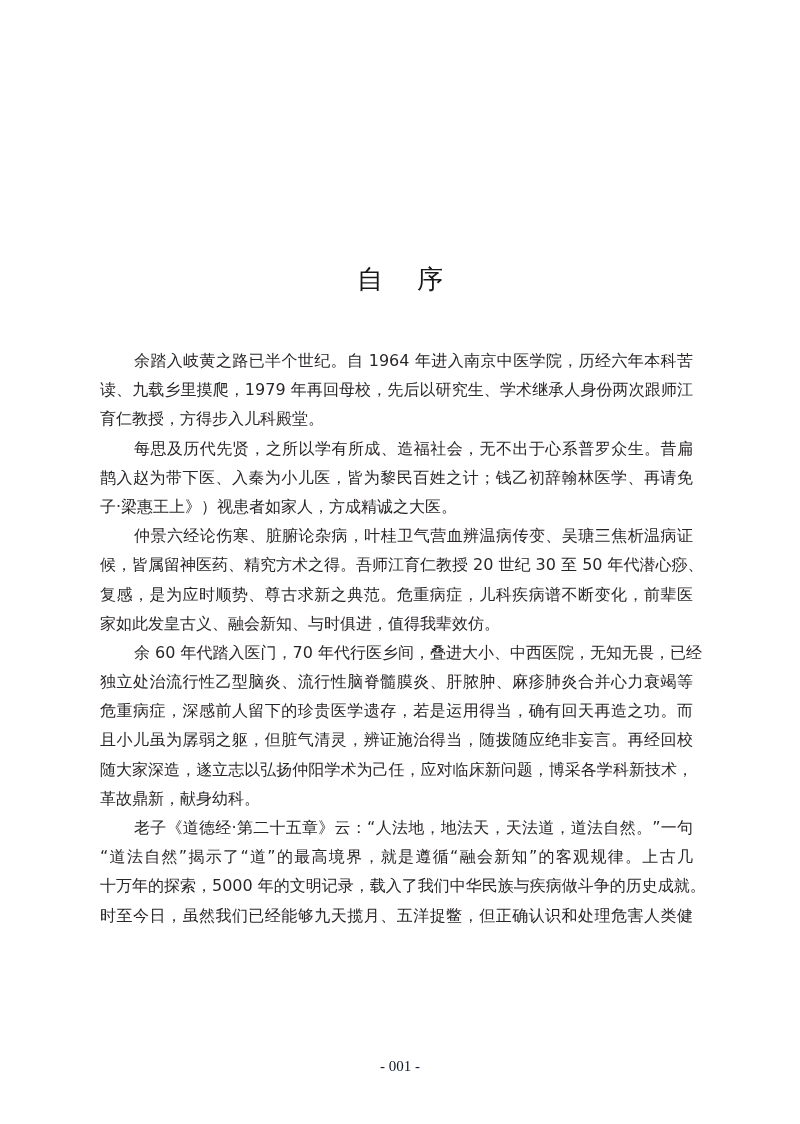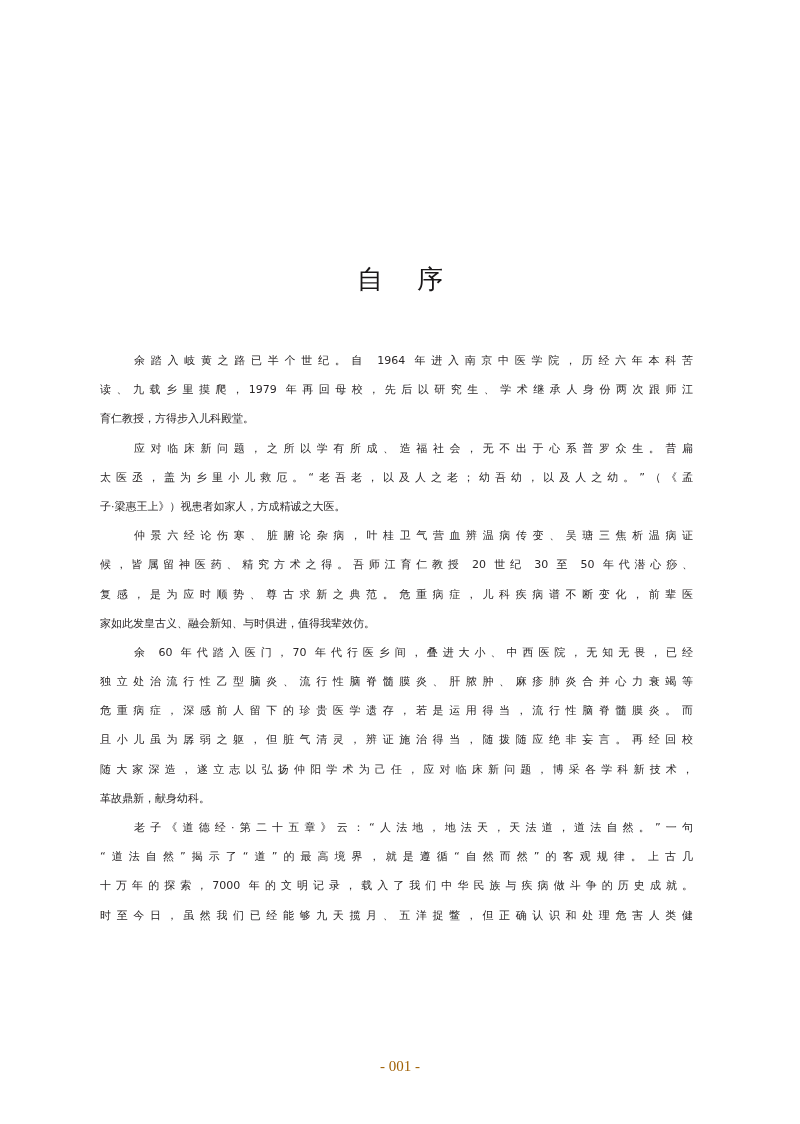--- a/index.html
+++ b/index.html
@@ -36,71 +36,71 @@
   .title .gap { width: 34px; }
   .body-text {
     position: absolute;
     left: 100px;
     top: 346px;
     width: 593px;
   }
   .line {
     height: 29.2px;
     line-height: 29.2px;
-    font-size: 11px;
+    font-size: 16px;
     white-space: nowrap;
     text-align: justify;
     text-align-last: justify;
     color: #2a2627;
     overflow: visible;
   }
   .line.indent { padding-left: 34px; }
   .line.last { text-align-last: left; }
   .page-number {
     position: absolute;
     top: 1058px;
     left: 0;
     width: 800px;
     text-align: center;
     font-family: "Liberation Serif", "DejaVu Serif", serif;
     font-size: 15px;
-    color: #a16207;
+    color: #0f172a;
   }
 </style>
 </head>
 <body>
 
 <div class="page">
 
   <h1 class="title" style="margin:0;font-weight:normal;">
     <span>自</span><span class="gap"></span><span>序</span>
   </h1>
 
   <div class="body-text">
 
     <div class="line indent">余踏入岐黄之路已半个世纪。自 1964 年进入南京中医学院，历经六年本科苦</div>
     <div class="line">读、九载乡里摸爬，1979 年再回母校，先后以研究生、学术继承人身份两次跟师江</div>
     <div class="line last">育仁教授，方得步入儿科殿堂。</div>
 
-    <div class="line indent">应对临床新问题，之所以学有所成、造福社会，无不出于心系普罗众生。昔扁</div>
-    <div class="line">太医丞，盖为乡里小儿救厄。“老吾老，以及人之老；幼吾幼，以及人之幼。”（《孟</div>
+    <div class="line indent">每思及历代先贤，之所以学有所成、造福社会，无不出于心系普罗众生。昔扁</div>
+    <div class="line">鹊入赵为带下医、入秦为小儿医，皆为黎民百姓之计；钱乙初辞翰林医学、再请免</div>
     <div class="line last">子·梁惠王上》）视患者如家人，方成精诚之大医。</div>
 
     <div class="line indent">仲景六经论伤寒、脏腑论杂病，叶桂卫气营血辨温病传变、吴瑭三焦析温病证</div>
     <div class="line">候，皆属留神医药、精究方术之得。吾师江育仁教授 20 世纪 30 至 50 年代潜心痧、</div>
     <div class="line">复感，是为应时顺势、尊古求新之典范。危重病症，儿科疾病谱不断变化，前辈医</div>
     <div class="line last">家如此发皇古义、融会新知、与时俱进，值得我辈效仿。</div>
 
     <div class="line indent">余 60 年代踏入医门，70 年代行医乡间，叠进大小、中西医院，无知无畏，已经</div>
     <div class="line">独立处治流行性乙型脑炎、流行性脑脊髓膜炎、肝脓肿、麻疹肺炎合并心力衰竭等</div>
-    <div class="line">危重病症，深感前人留下的珍贵医学遗存，若是运用得当，流行性脑脊髓膜炎。而</div>
+    <div class="line">危重病症，深感前人留下的珍贵医学遗存，若是运用得当，确有回天再造之功。而</div>
     <div class="line">且小儿虽为孱弱之躯，但脏气清灵，辨证施治得当，随拨随应绝非妄言。再经回校</div>
     <div class="line">随大家深造，遂立志以弘扬仲阳学术为己任，应对临床新问题，博采各学科新技术，</div>
     <div class="line last">革故鼎新，献身幼科。</div>
 
     <div class="line indent">老子《道德经·第二十五章》云：“人法地，地法天，天法道，道法自然。”一句</div>
-    <div class="line">“道法自然”揭示了“道”的最高境界，就是遵循“自然而然”的客观规律。上古几</div>
-    <div class="line">十万年的探索，7000 年的文明记录，载入了我们中华民族与疾病做斗争的历史成就。</div>
+    <div class="line">“道法自然”揭示了“道”的最高境界，就是遵循“融会新知”的客观规律。上古几</div>
+    <div class="line">十万年的探索，5000 年的文明记录，载入了我们中华民族与疾病做斗争的历史成就。</div>
     <div class="line">时至今日，虽然我们已经能够九天揽月、五洋捉鳖，但正确认识和处理危害人类健</div>
   </div>
 
   <div class="page-number">- 001 -</div>
 </div>
 
 </body></html>

